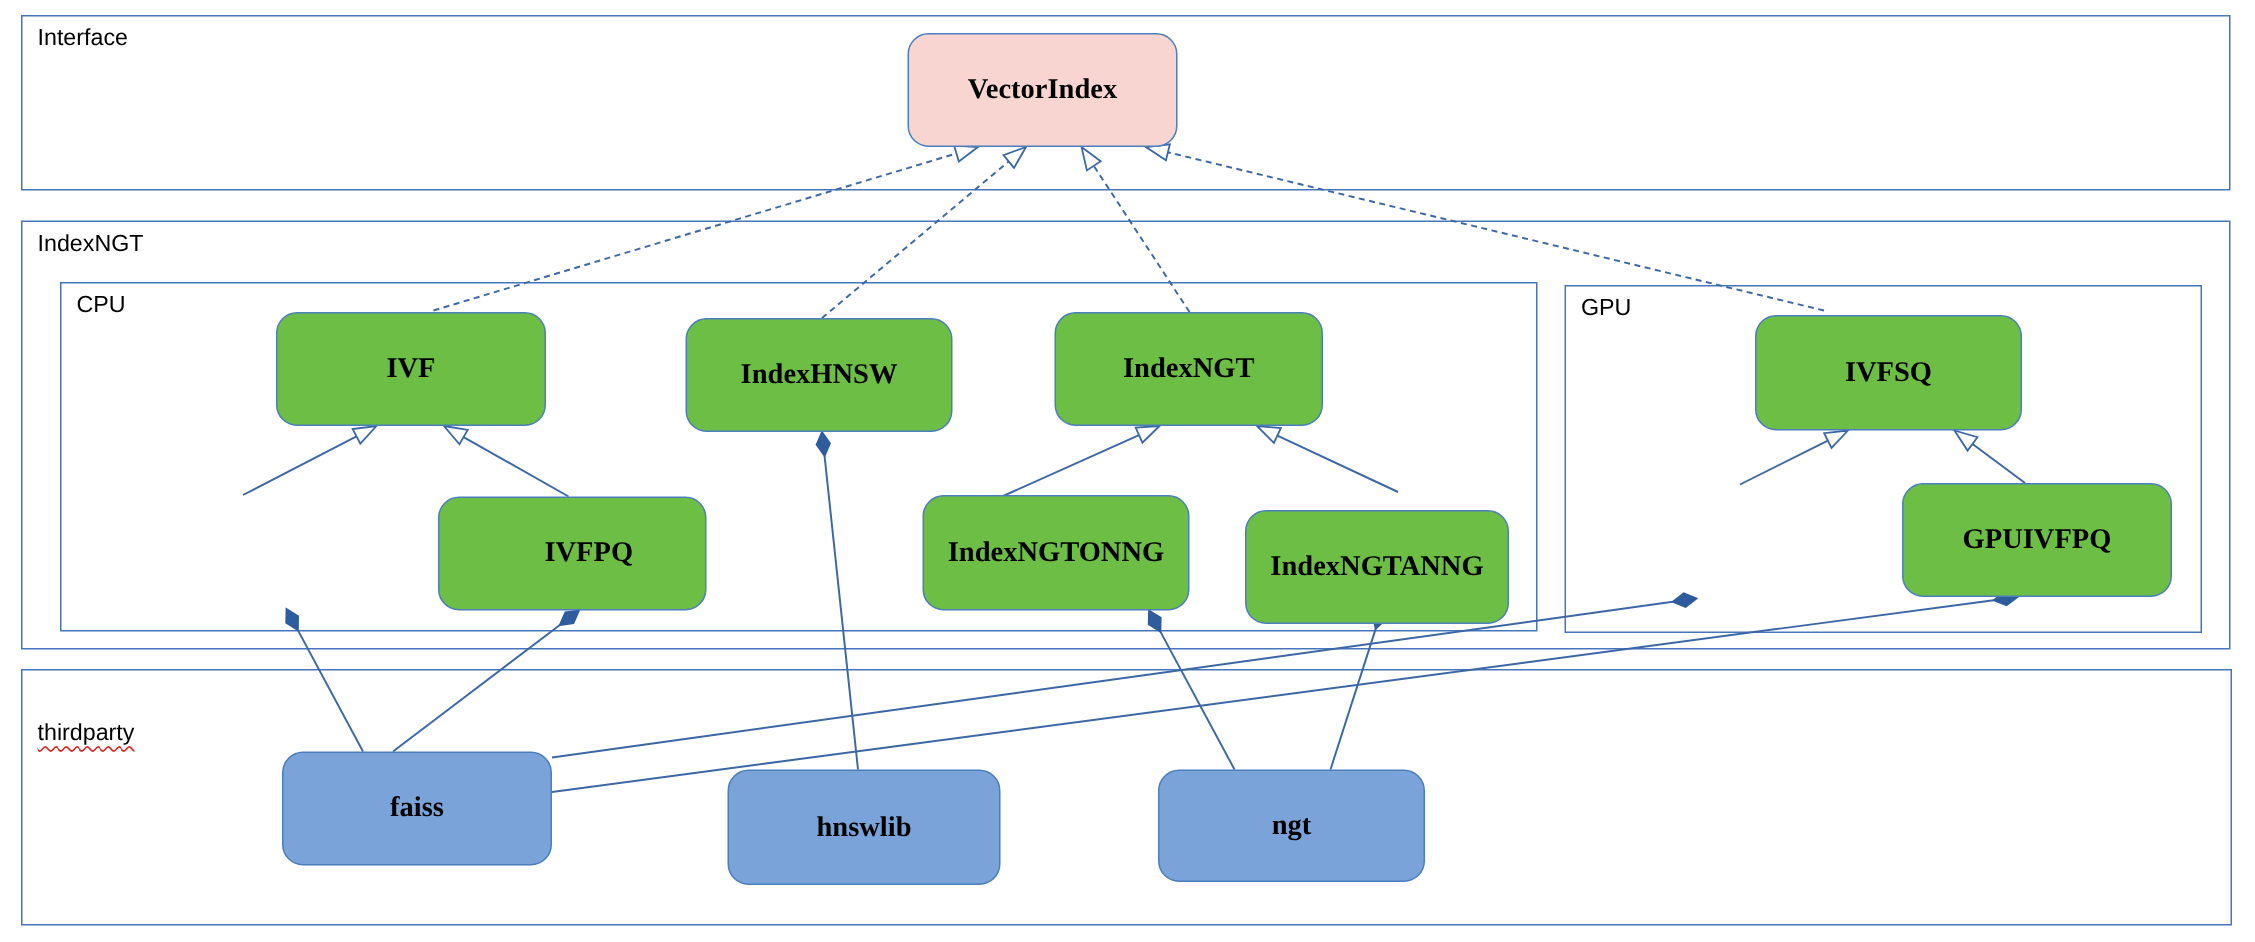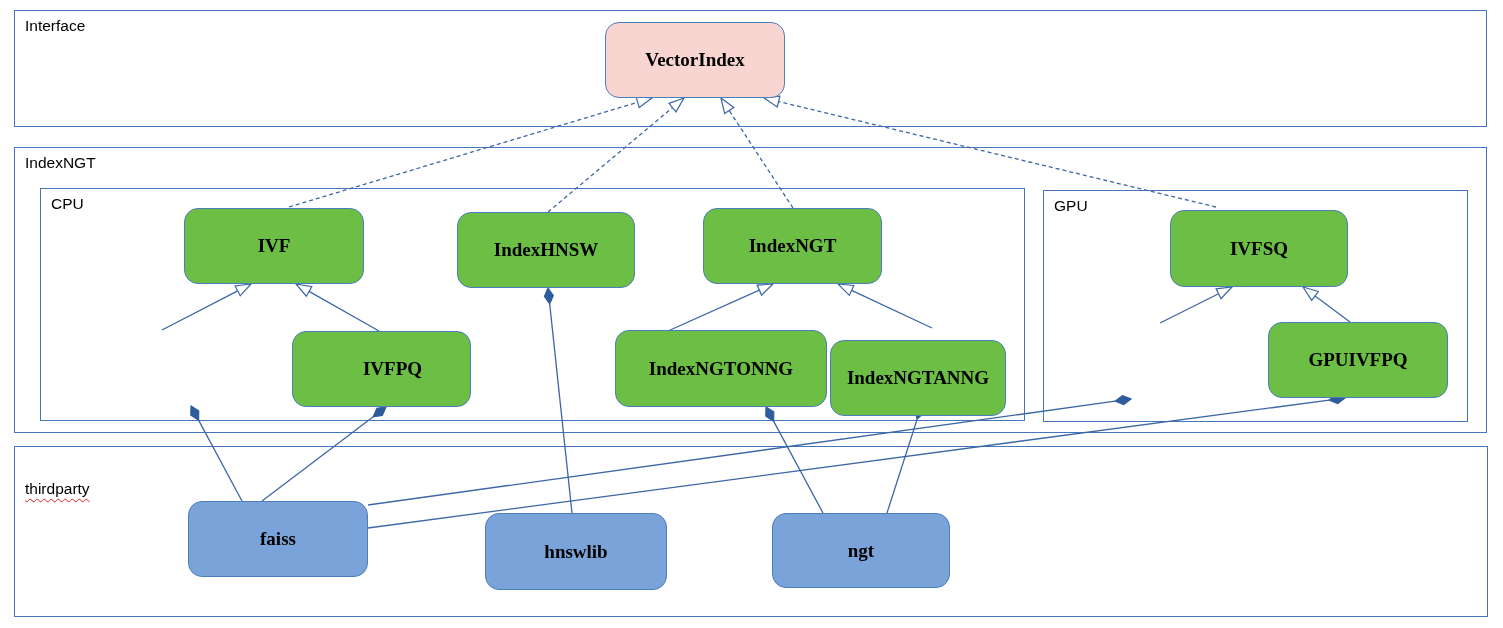--- a/index.html
+++ b/index.html
@@ -118,21 +118,21 @@
     </div>
     <div class="node kind-impl" style="left: 457px; top: 212px; width: 178px; height: 76px;">
       <span>IndexHNSW</span>
     </div>
     <div class="node kind-impl" style="left: 703px; top: 208px; width: 179px; height: 76px;">
       <span>IndexNGT</span>
     </div>
     <div class="node kind-impl" style="left: 292px; top: 331px; width: 179px; height: 76px; padding-left: 22px;">
       <span>IVFPQ</span>
     </div>
-    <div class="node kind-impl" style="left: 615px; top: 330px; width: 212px; height: 77px;">
+    <div class="node kind-impl" style="left: 615px; top: 330px; width: 178px; height: 77px;">
       <span>IndexNGTONNG</span>
     </div>
     <div class="node kind-impl" style="left: 830px; top: 328px; width: 176px; height: 76px; margin-top: 12px;">
       <span>IndexNGTANNG</span>
     </div>
     <div class="node kind-impl" style="left: 1170px; top: 210px; width: 178px; height: 77px;">
       <span>IVFSQ</span>
     </div>
     <div class="node kind-impl" style="left: 1268px; top: 322px; width: 180px; height: 76px; text-align: right;">
       <span>GPUIVFPQ</span>

